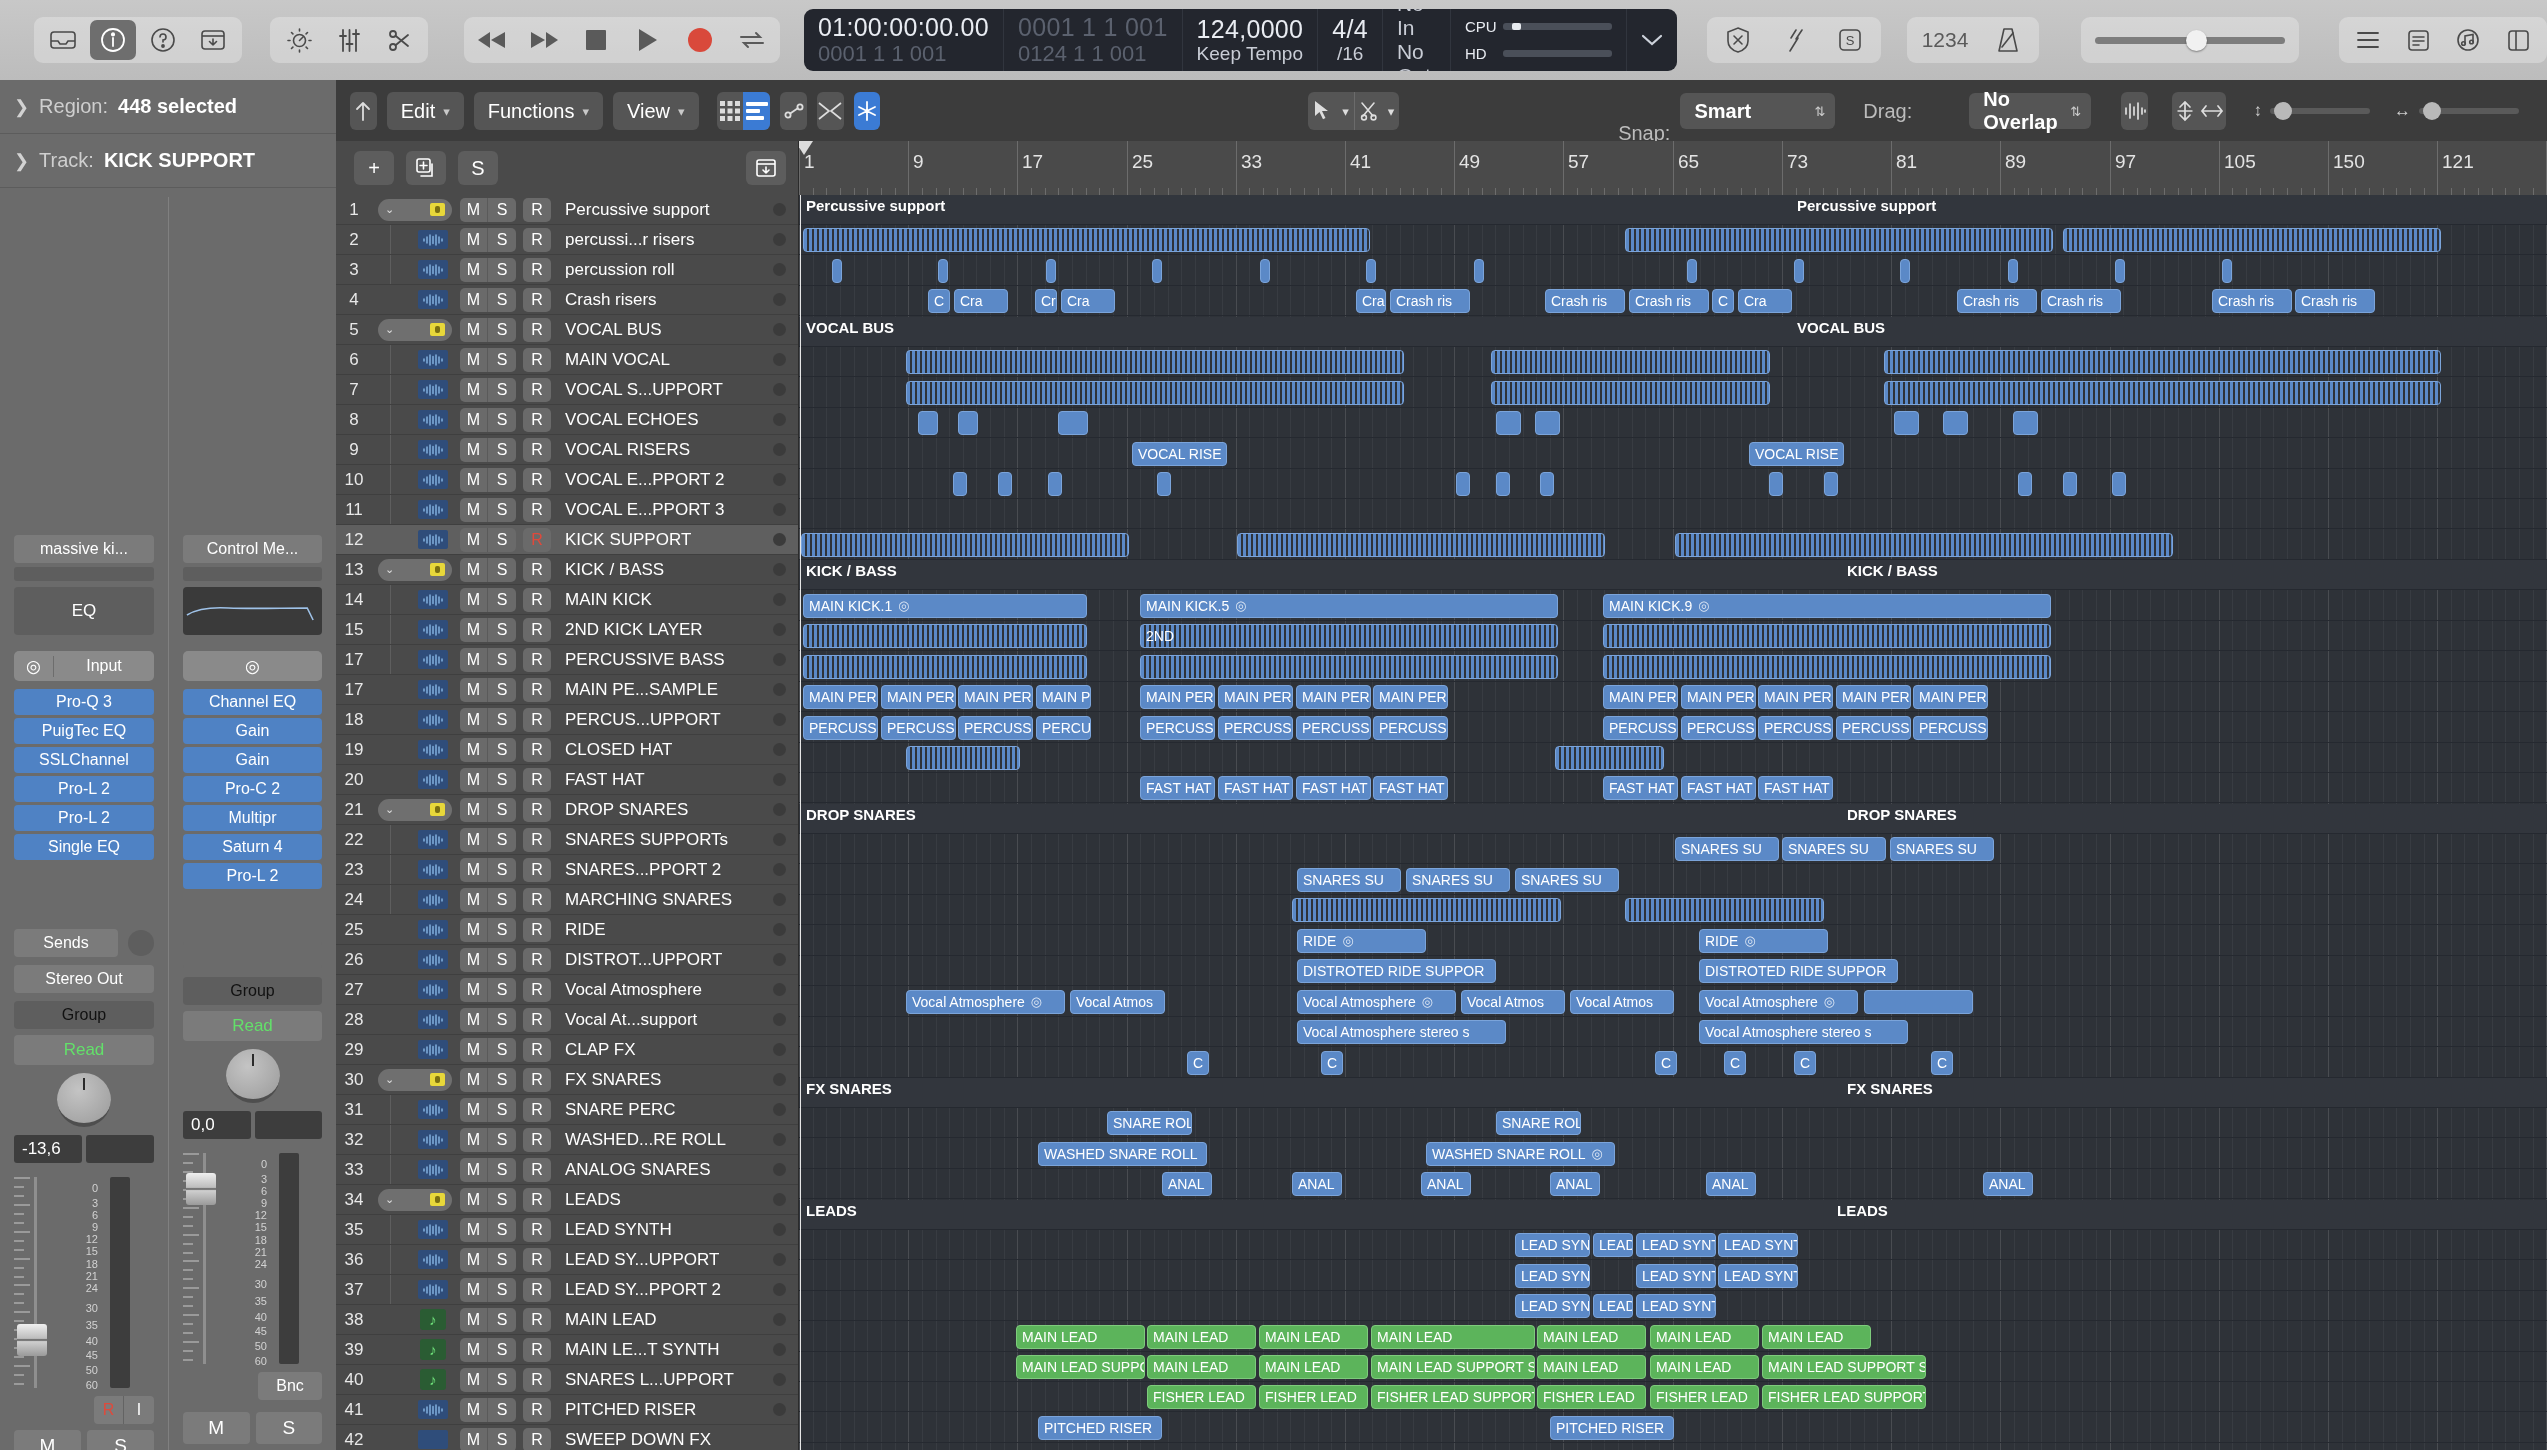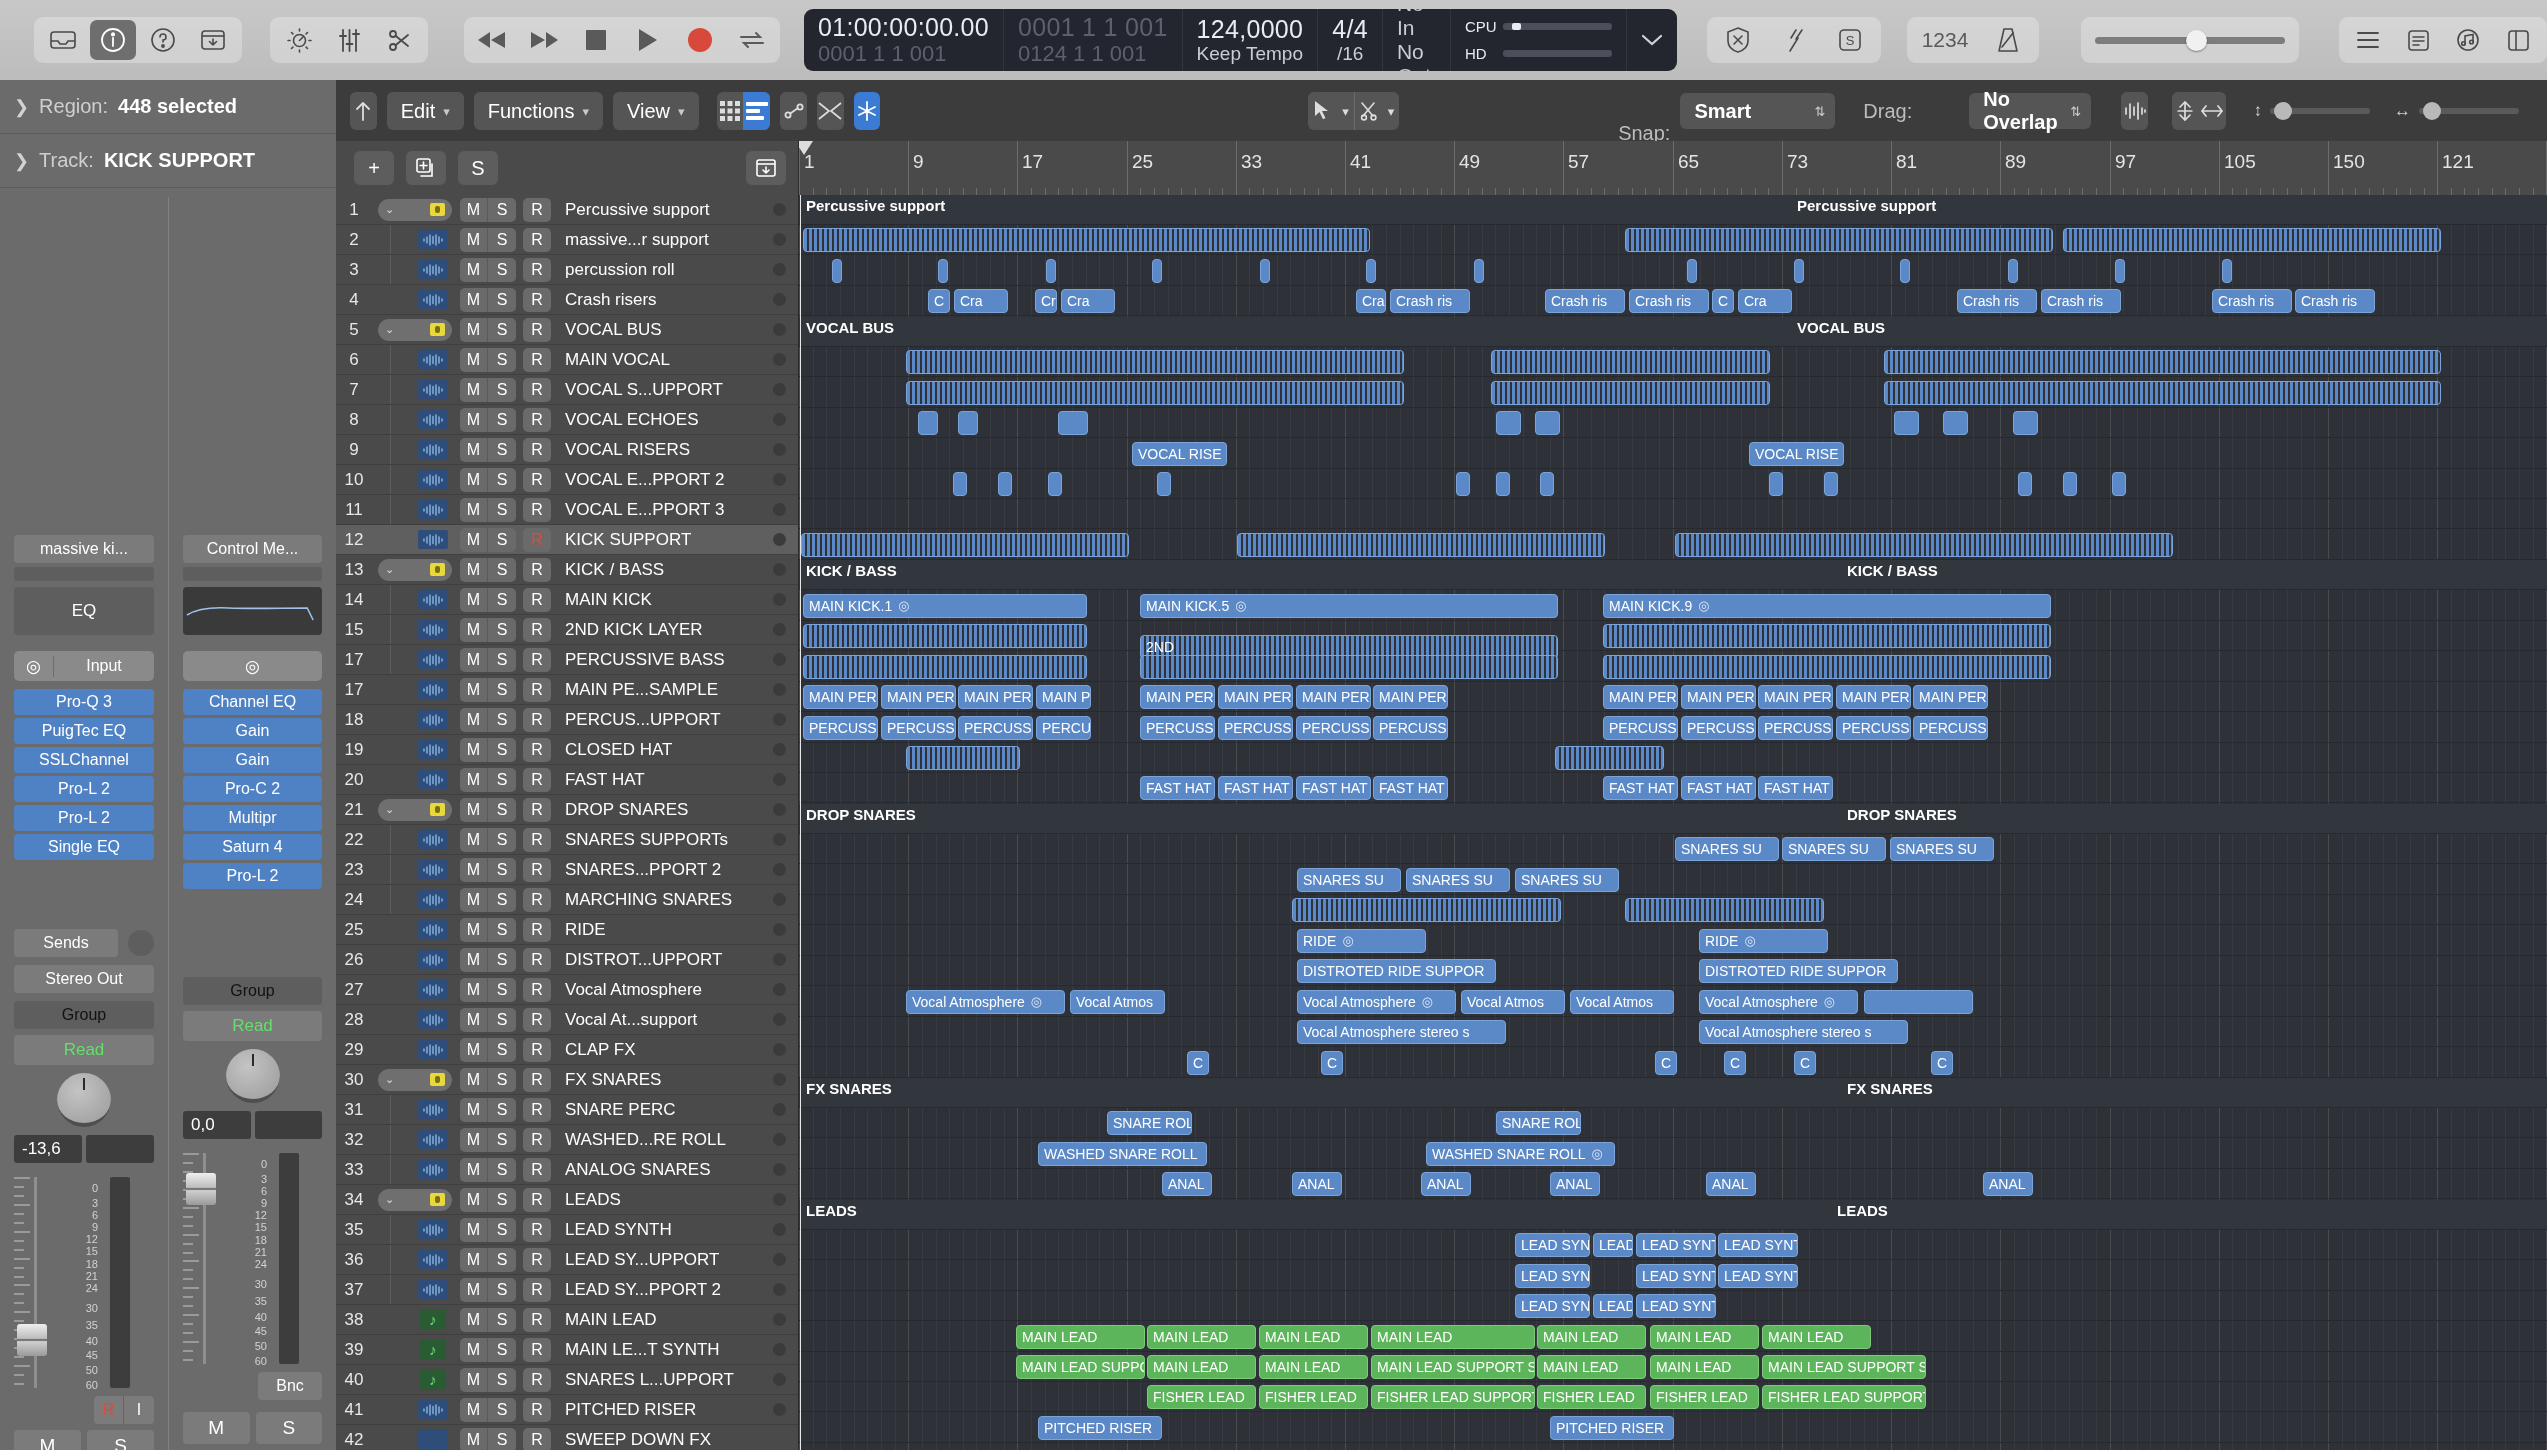--- a/index.html
+++ b/index.html
@@ -923,21 +923,21 @@
           <svg width="22" height="12" viewBox="0 0 22 12" fill="none" stroke="#8fc0ee" stroke-width="1.3" stroke-linecap="round">
             <path d="M2 5v2M5 3v6M8 1v10M11 2.5v7M14 1v10M17 3v6M20 5v2"></path>
           </svg>
         </div>
       </div>
       <div class="msr">
         <span class="m">M</span>
         <span class="s">S</span>
         <span class="r">R</span>
       </div>
-      <div class="tname">massive...r support</div>
+      <div class="tname">percussi...r risers</div>
       <div class="tdot"></div>
     </div>
     <div class="trow">
       <div class="childline"></div>
       <div class="tnum">3</div>
       <div class="ticonwrap">
         <div class="audioic">
           <svg width="22" height="12" viewBox="0 0 22 12" fill="none" stroke="#8fc0ee" stroke-width="1.3" stroke-linecap="round">
             <path d="M2 5v2M5 3v6M8 1v10M11 2.5v7M14 1v10M17 3v6M20 5v2"></path>
           </svg>
@@ -1853,21 +1853,21 @@
       <div class="reg" style="left: 1313px; width: 14px; top: 277px;"></div>
       <div class="reg dense" style="left: 2px; width: 328px; top: 338px;"></div>
       <div class="reg dense" style="left: 438px; width: 368px; top: 338px;"></div>
       <div class="reg dense" style="left: 876px; width: 498px; top: 338px;"></div>
       <div class="reg hdr" style="left: 4px; width: 179px; top: 366px;">KICK / BASS</div>
       <div class="reg hdr" style="left: 1045px; width: 179px; top: 366px;">KICK / BASS</div>
       <div class="reg" style="left: 4px; width: 284px; top: 399px;">MAIN KICK.1<span class="loopic">◎</span></div>
       <div class="reg" style="left: 341px; width: 418px; top: 399px;">MAIN KICK.5<span class="loopic">◎</span></div>
       <div class="reg" style="left: 804px; width: 448px; top: 399px;">MAIN KICK.9<span class="loopic">◎</span></div>
       <div class="reg dense" style="left: 4px; width: 284px; top: 429px;"></div>
-      <div class="reg dense" style="left: 341px; width: 418px; top: 440px;">2ND</div>
+      <div class="reg dense" style="left: 341px; width: 418px; top: 429px;">2ND</div>
       <div class="reg dense" style="left: 804px; width: 448px; top: 429px;"></div>
       <div class="reg dense" style="left: 4px; width: 284px; top: 460px;"></div>
       <div class="reg dense" style="left: 341px; width: 418px; top: 460px;"></div>
       <div class="reg dense" style="left: 804px; width: 448px; top: 460px;"></div>
       <div class="reg" style="left: 4px; width: 75px; top: 490px;">MAIN PERC</div>
       <div class="reg" style="left: 82px; width: 75px; top: 490px;">MAIN PERC</div>
       <div class="reg" style="left: 159px; width: 75px; top: 490px;">MAIN PERC</div>
       <div class="reg" style="left: 237px; width: 55px; top: 490px;">MAIN PE</div>
       <div class="reg" style="left: 341px; width: 75px; top: 490px;">MAIN PERC</div>
       <div class="reg" style="left: 419px; width: 75px; top: 490px;">MAIN PERC</div>

